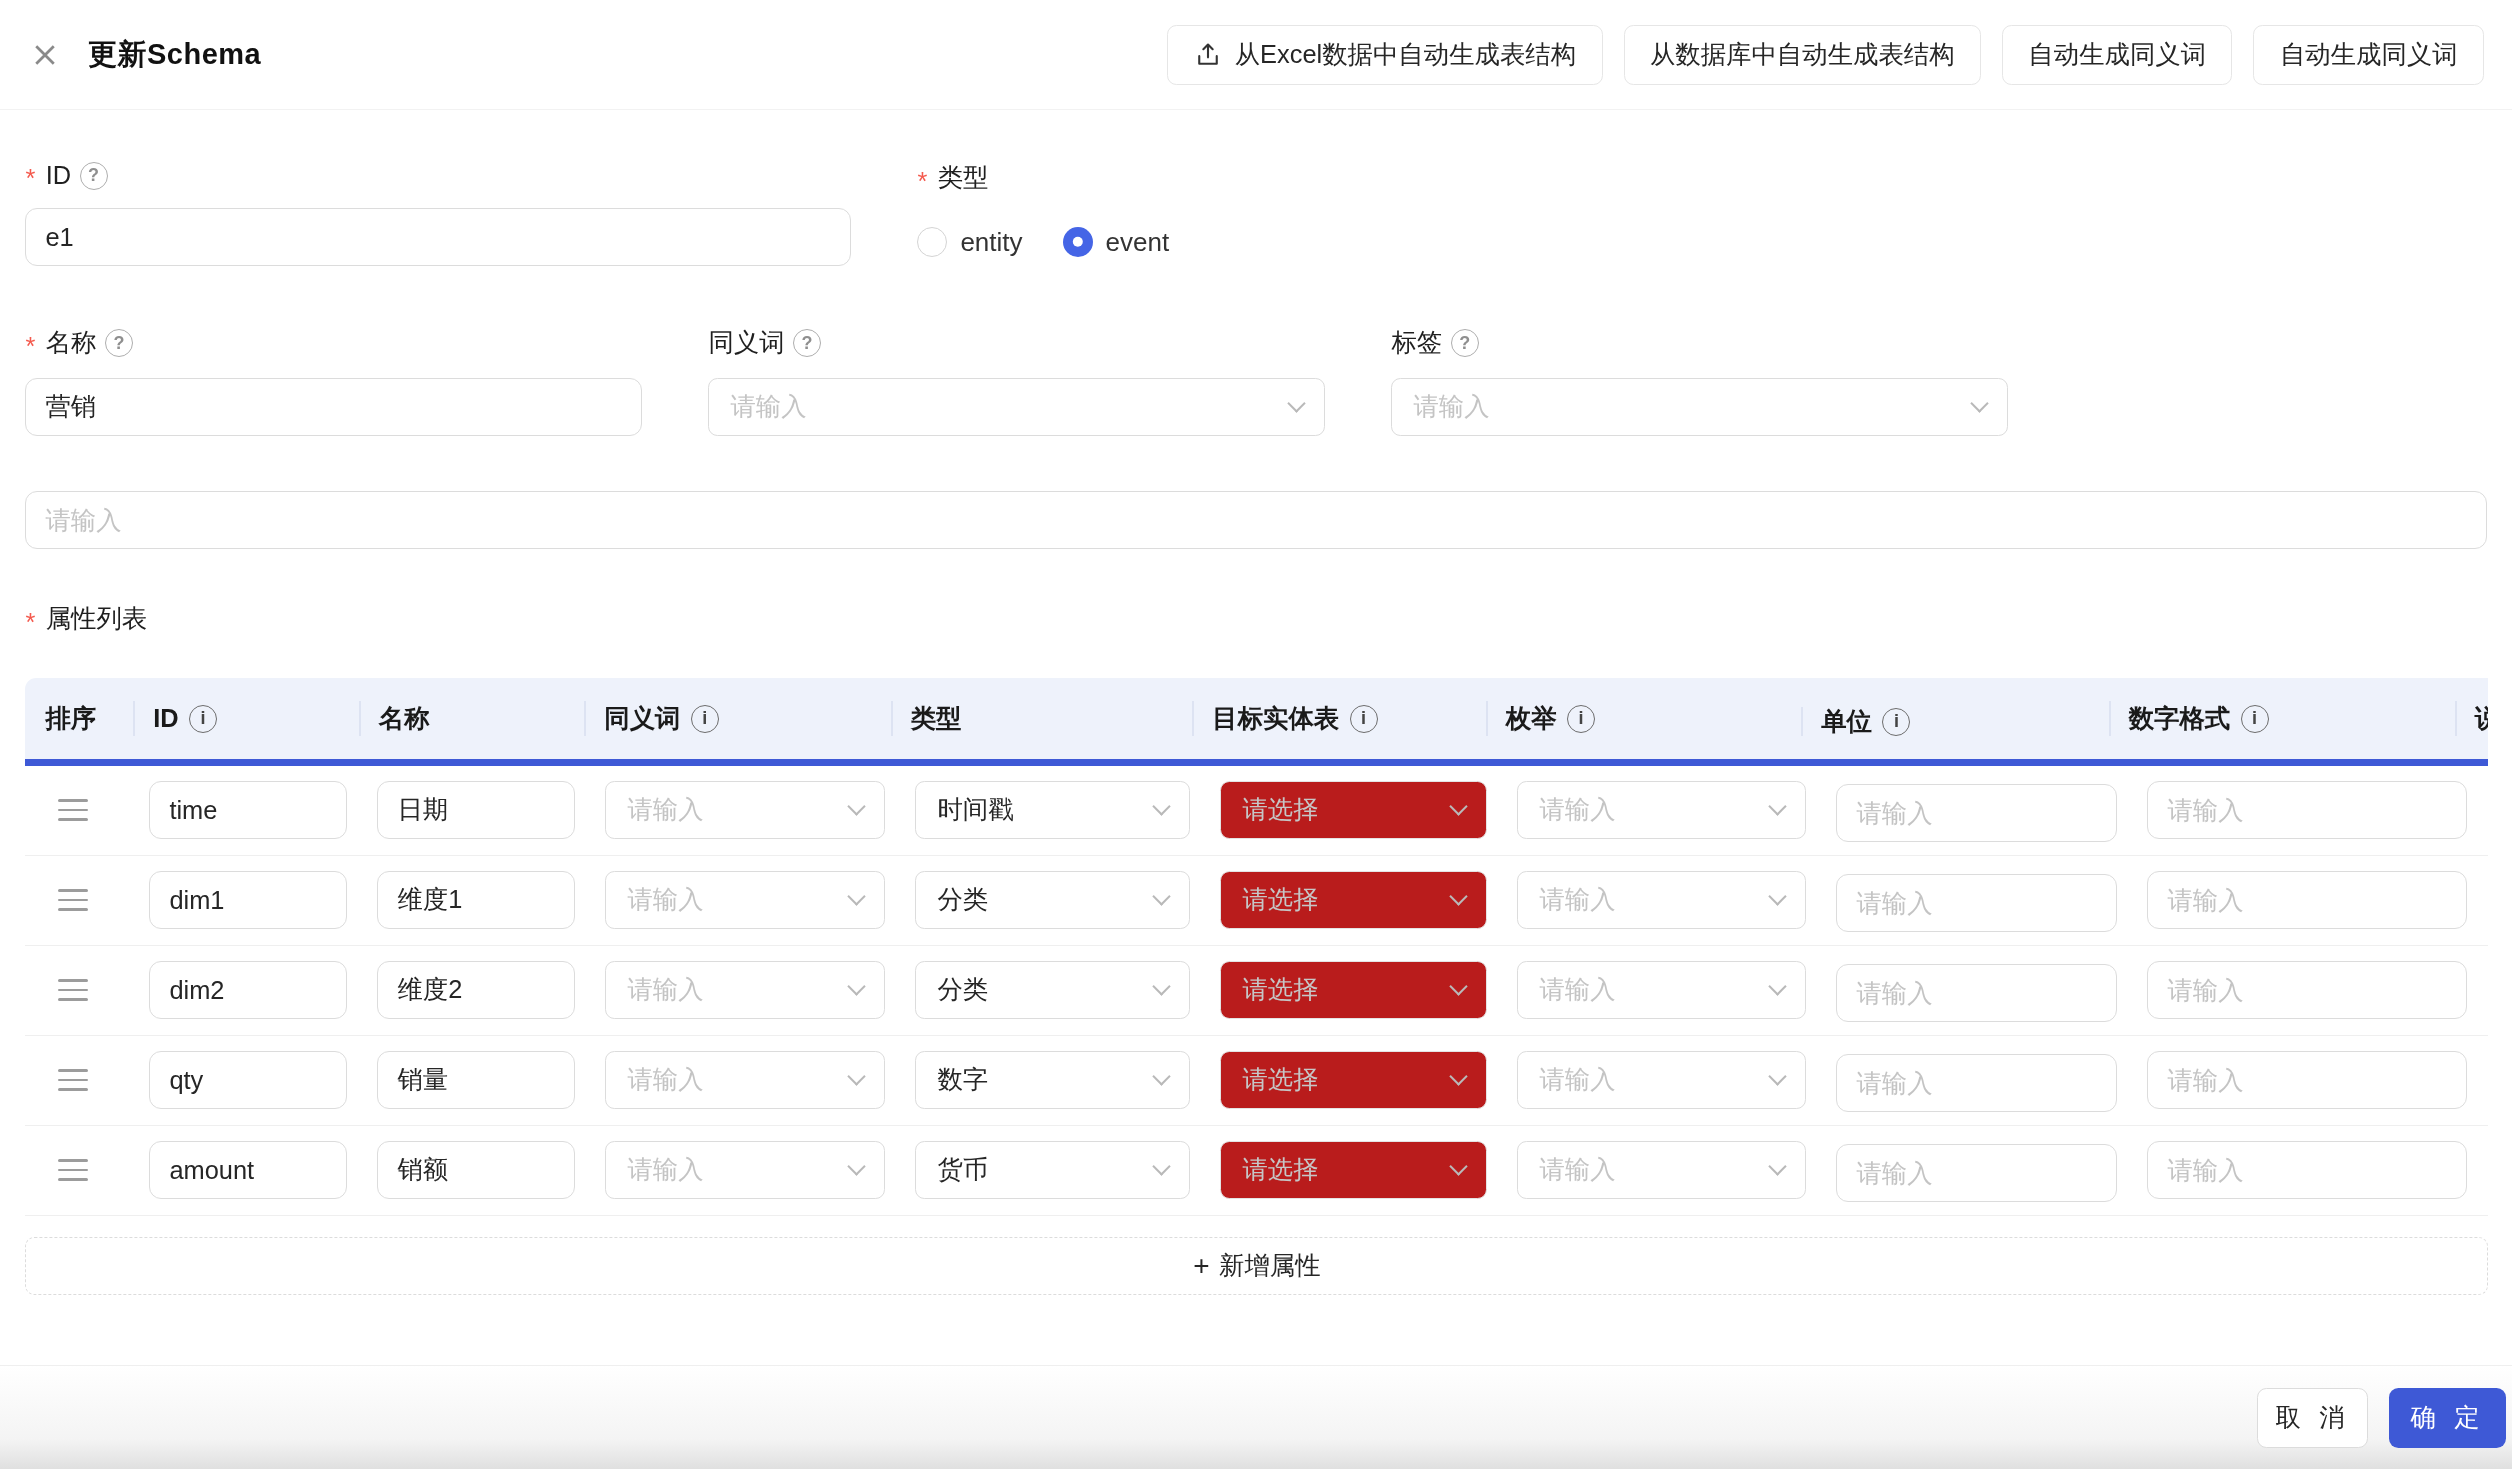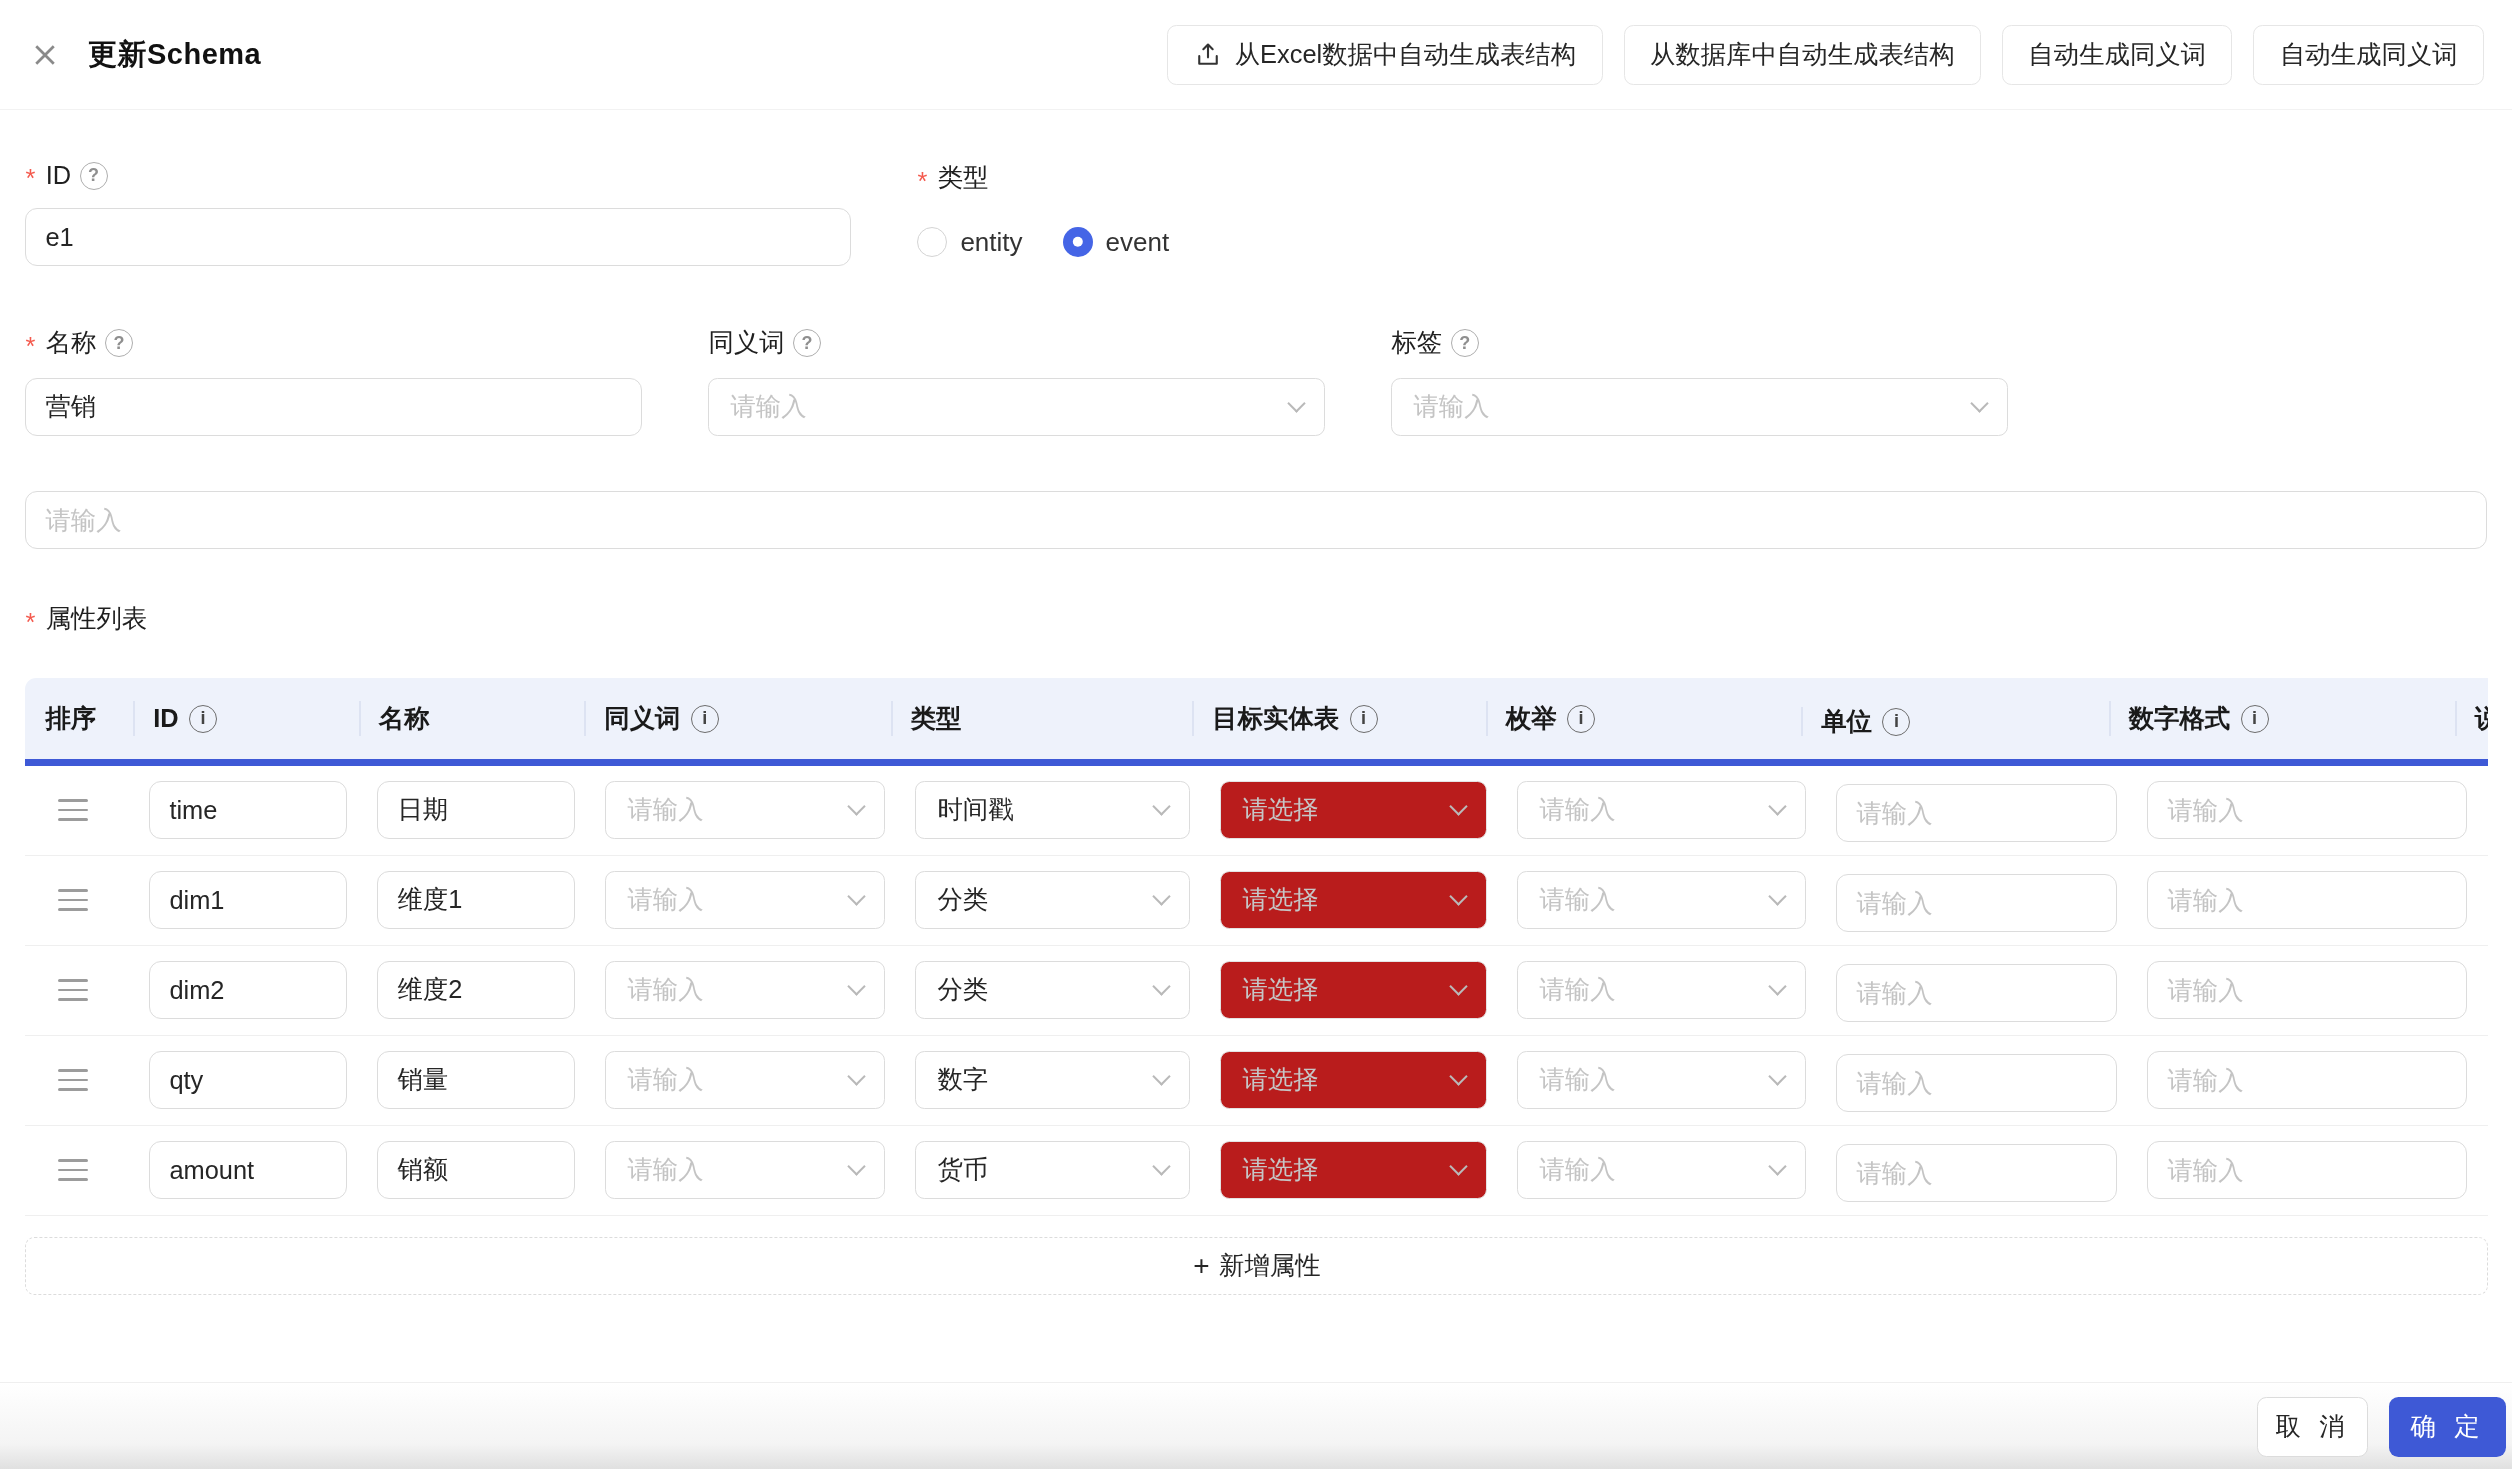--- a/index.html
+++ b/index.html
@@ -108,21 +108,21 @@
   .add-row-btn {
     margin-top:21.6px; width:2463px; height:58px;
     border:1.9px dashed #dcdcdc; border-radius:9.4px; background:#fff;
     display:flex; align-items:center; justify-content:center; gap:5.6px;
     font-size:25.4px; color:#262626; cursor:pointer;
   }
   .plus-glyph { font-size:28px; color:#262626; margin-right:3.8px; }
 
   
   .modal-footer {
-    position:absolute; left:0; right:0; bottom:0; height:88px;
+    position:absolute; left:0; right:0; bottom:0; height:105px;
     border-top:1.9px solid #efefef;
     background:linear-gradient(to bottom, #ffffff 0%, #f4f4f4 70%, #dfdfdf 100%);
     display:flex; align-items:center; justify-content:flex-end; gap:21px;
     padding-right:5.6px;
   }
   .btn-cancel {
     height:60px; width:111px; border:1.9px solid #dcdcdc; border-radius:9.4px;
     background:#fff; font-size:25.4px; color:#262626; cursor:pointer;
     display:flex; align-items:center; justify-content:center; letter-spacing:5.6px;
   }

